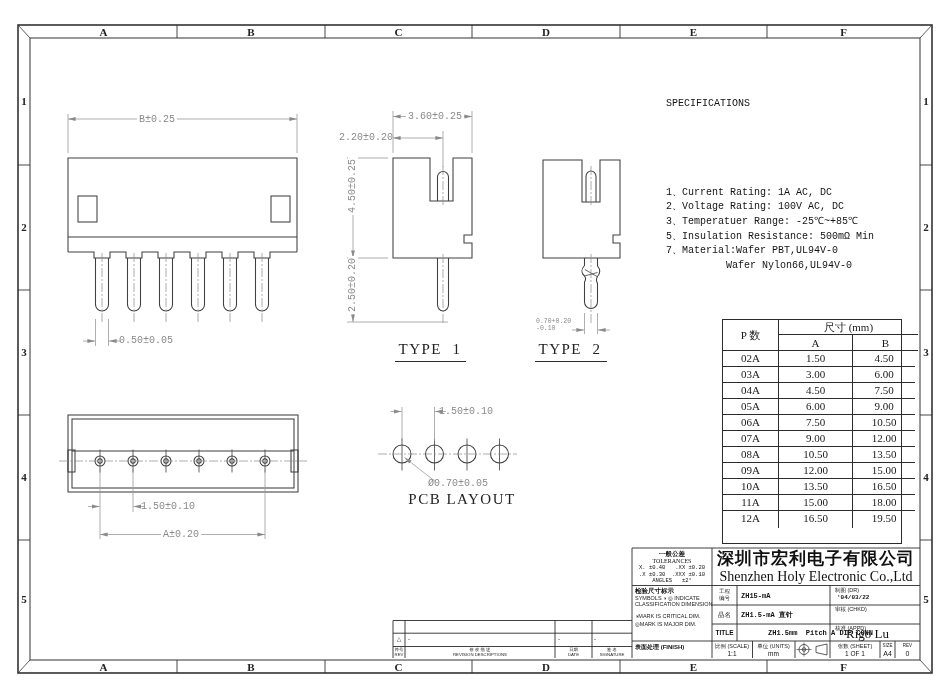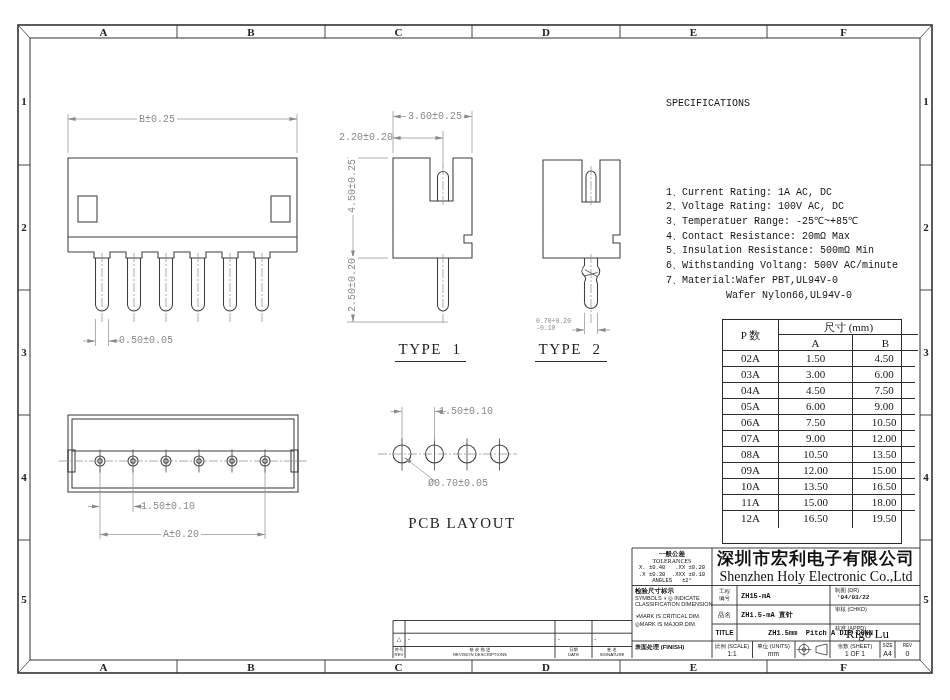--- a/index.html
+++ b/index.html
@@ -201,21 +201,21 @@
 <div class="t grid-label cx" style="left:926px;top:96px">1</div>
 <div class="t grid-label cx" style="left:926px;top:222px">2</div>
 <div class="t grid-label cx" style="left:926px;top:347px">3</div>
 <div class="t grid-label cx" style="left:926px;top:472px">4</div>
 <div class="t grid-label cx" style="left:926px;top:594px">5</div>
 
 <div class="t spec">
   <div>SPECIFICATIONS</div>
   <div>
     
-  <div>1、Current Rating: 1A AC, DC</div><div>2、Voltage Rating: 100V AC, DC</div><div>3、Temperatuer Range: -25℃~+85℃</div><div>4、Contact Resistance: 20mΩ Max</div><div>5、Insulation Resistance: 500mΩ Min</div><div>6、Withstanding Voltang: 500V AC/minute</div><div>7、Material:Wafer PBT,UL94V-0</div><div>          Wafer Nylon66,UL94V-0</div></div>
+  <div>1、Current Rating: 1A AC, DC</div><div>2、Voltage Rating: 100V AC, DC</div><div>3、Temperatuer Range: -25℃~+85℃</div><div>5、Insulation Resistance: 500mΩ Min</div><div>7、Material:Wafer PBT,UL94V-0</div><div>          Wafer Nylon66,UL94V-0</div></div>
 </div>
 
 <div class="t dim cx bgw" style="left:157px;top:114.5px">B±0.25</div>
 <div class="t dim" style="left:119px;top:336px">0.50±0.05</div>
 
 <div class="t dim cx bgw" style="left:435px;top:112px">3.60±0.25</div>
 <div class="t dim" style="left:339px;top:133px">2.20±0.20</div>
 <div class="t dim rot bgw" style="left:353px;top:186px">4.50±0.25</div>
 <div class="t dim rot bgw" style="left:353px;top:285px">2.50±0.20</div>
 
@@ -223,21 +223,21 @@
 <div class="t dims" style="left:536px;top:326px">-0.10</div>
 
 <div class="t dim" style="left:141px;top:501.5px">1.50±0.10</div>
 <div class="t dim cx bgw" style="left:181px;top:529.5px">A±0.20</div>
 
 <div class="t dim" style="left:439px;top:406.5px">1.50±0.10</div>
 <div class="t dim" style="left:428px;top:479px">Ø0.70±0.05</div>
 
 <div class="t view-label cx" style="left:430px;top:341.5px">TYPE  1</div>
 <div class="t view-label cx" style="left:570px;top:341.5px">TYPE  2</div>
-<div class="t view-label cx" style="left:462px;top:516px">PCB LAYOUT</div>
+<div class="t view-label cx" style="left:462px;top:492px">PCB LAYOUT</div>
 
 <div class="dimtable">
   <div class="cell th-p">P 数</div>
   <div class="cell th-size">尺寸 (mm)</div>
   <div class="cell th-a">A</div>
   <div class="cell th-b">B</div>
   <div class="tbody">
 
   <div class="trow">
       <div class="c1">02A</div>

